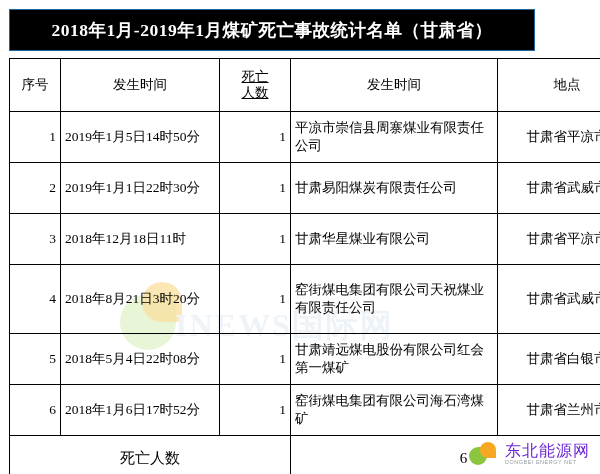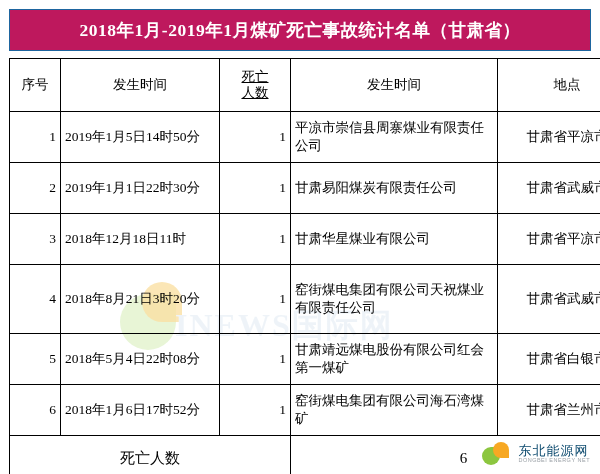--- a/index.html
+++ b/index.html
@@ -62,23 +62,23 @@
     height: 40px;
     border-radius: 50% 50% 0 50%;
     background: #f6c24a;
     opacity: 0.8;
   }
 
   .title-bar {
     position: absolute;
     left: 9px;
     top: 9px;
-    width: 582px;
+    width: 526px;
     height: 42px;
-    background: #be185d;
+    background: #000000;
     border: 1px solid #1e659f;
     box-sizing: border-box;
     display: flex;
     align-items: center;
     justify-content: center;
     z-index: 2;
   }
   .title-bar .title-text {
     color: #ffffff;
     font-size: 17.5px;
@@ -185,22 +185,22 @@
     width: 16px; height: 16px;
     border-radius: 50% 50% 0 50%;
     background: #f7a823;
   }
   .sm-text {
     display: flex;
     flex-direction: column;
     line-height: 1.05;
   }
   .sm-main {
-    font-size: 13px;
-    color: #0c4a6e;
+    font-size: 16px;
+    color: #6d28d9;
     font-family: "Liberation Serif", serif;
     letter-spacing: 1px;
   }
   .sm-sub {
     font-size: 5.5px;
     color: #9aa0a6;
     letter-spacing: 0.5px;
     font-family: "Liberation Sans", sans-serif;
   }
 </style>

